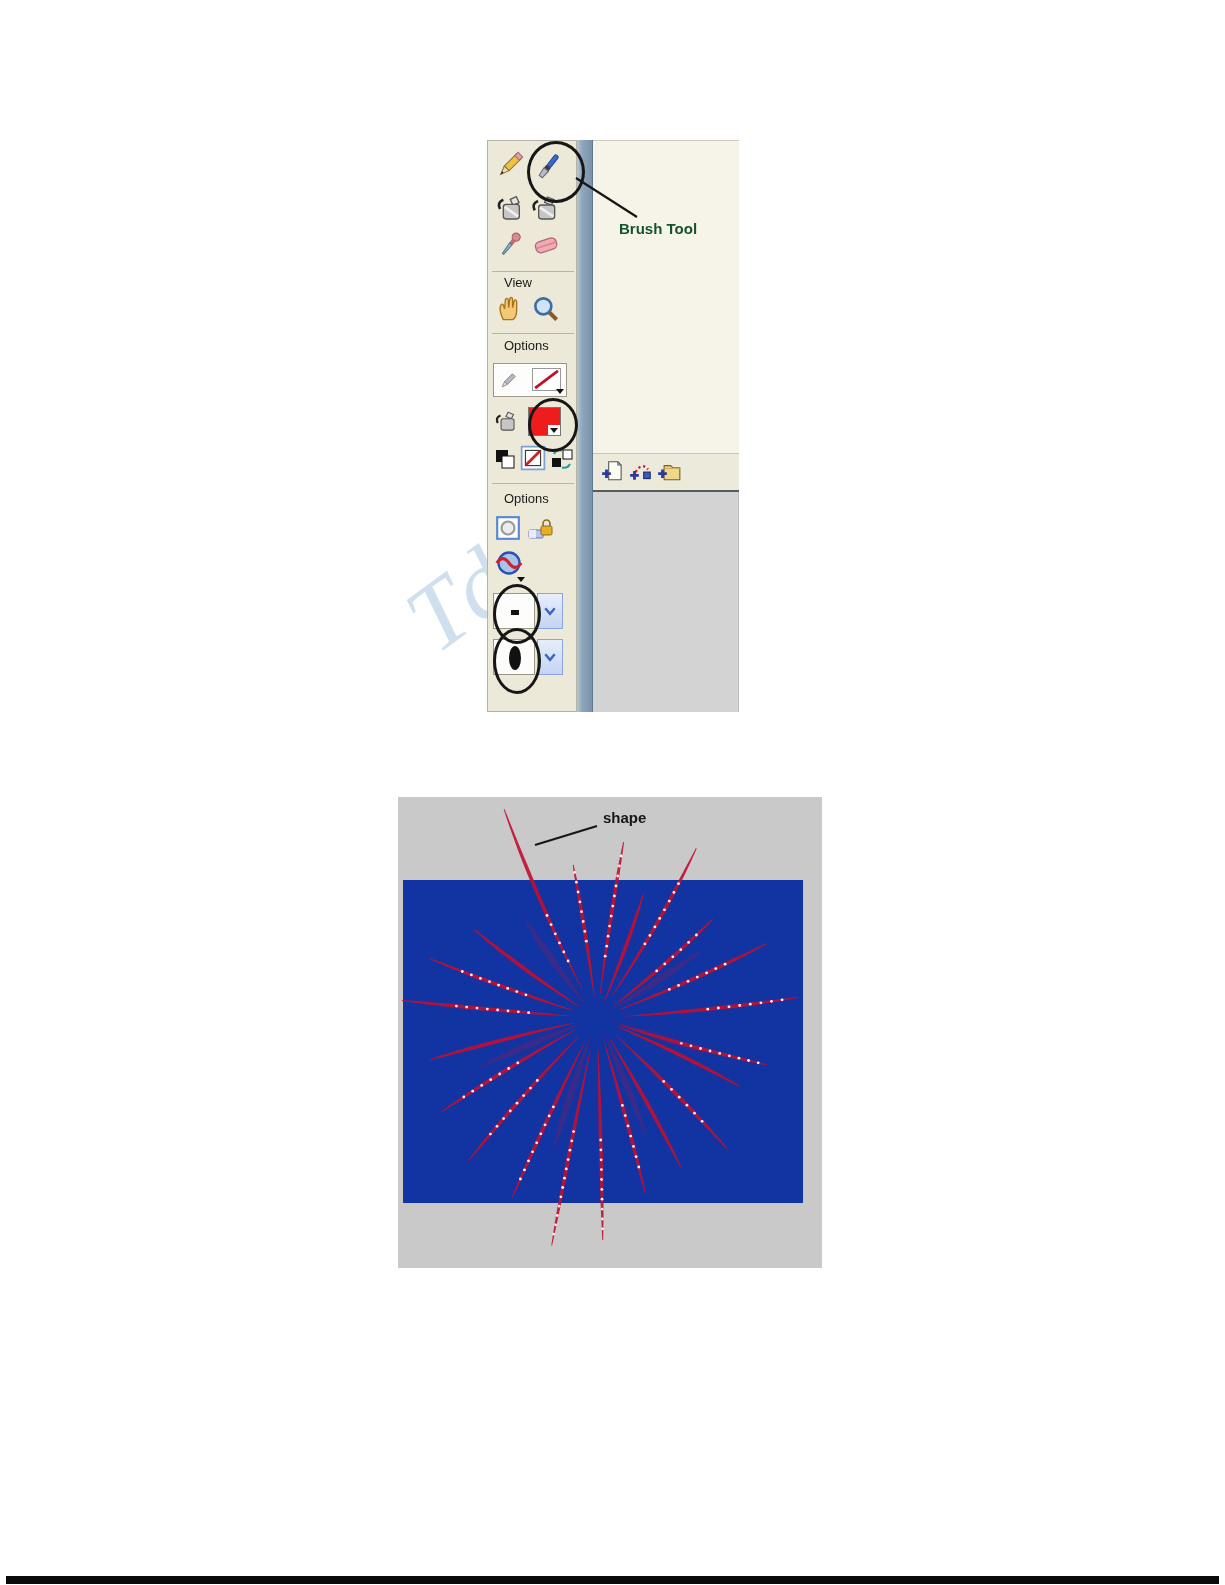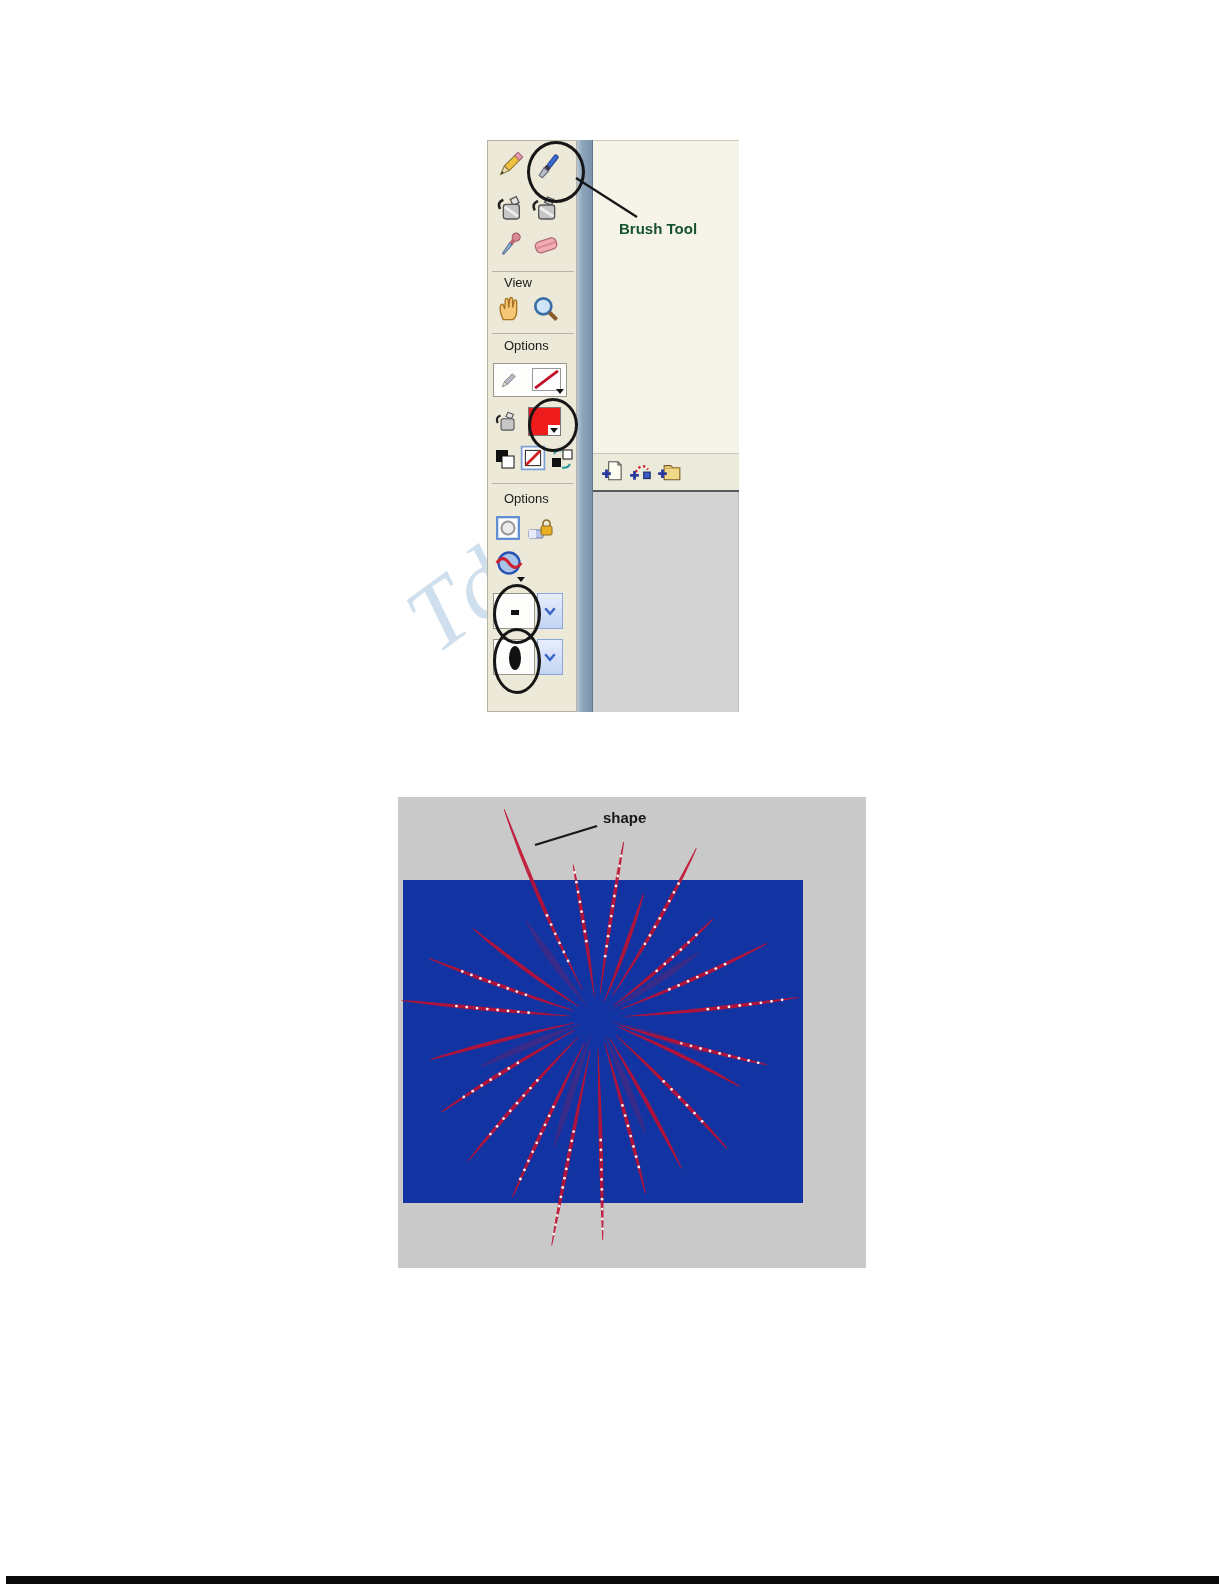--- a/index.html
+++ b/index.html
@@ -50,21 +50,21 @@
     background:linear-gradient(90deg,#b9c8d6 0%,#8ea6bb 35%,#7a93aa 100%);
     border-right:1px solid #5f7890;box-sizing:border-box;
   }
   .rp{left:106px;top:0;width:146px;height:572px;}
   .rp-cream{left:0;top:0;width:146px;height:313px;background:#f6f3e8;border-top:1px solid #cfccbd;box-sizing:border-box;}
   .rp-strip{left:0;top:313px;width:146px;height:37px;background:#eceadb;border-top:1px solid #c8c5b4;box-sizing:border-box;}
   .rp-darkline{left:0;top:350px;width:146px;height:2px;background:#5a5a5a;}
   .rp-gray{left:0;top:352px;width:146px;height:220px;background:#d3d3d3;border-right:1px solid #bdbdbd;box-sizing:border-box;}
 
   
-  .shot2{left:398px;top:797px;width:424px;height:471px;background:#c9c9c9;z-index:1;padding-left:44px;}
+  .shot2{left:398px;top:797px;width:424px;height:471px;background:#c9c9c9;z-index:1;}
   .shape-label{left:205px;top:12px;font-size:15px;font-weight:600;color:#161616;}
 
   .bottom-bar{left:6px;right:6px;top:1576px;height:8px;background:#0a0a0a;}
   svg{display:block;}
 </style>
 </head>
 <body>
 
 <div class="abs watermark">Td</div>
 

